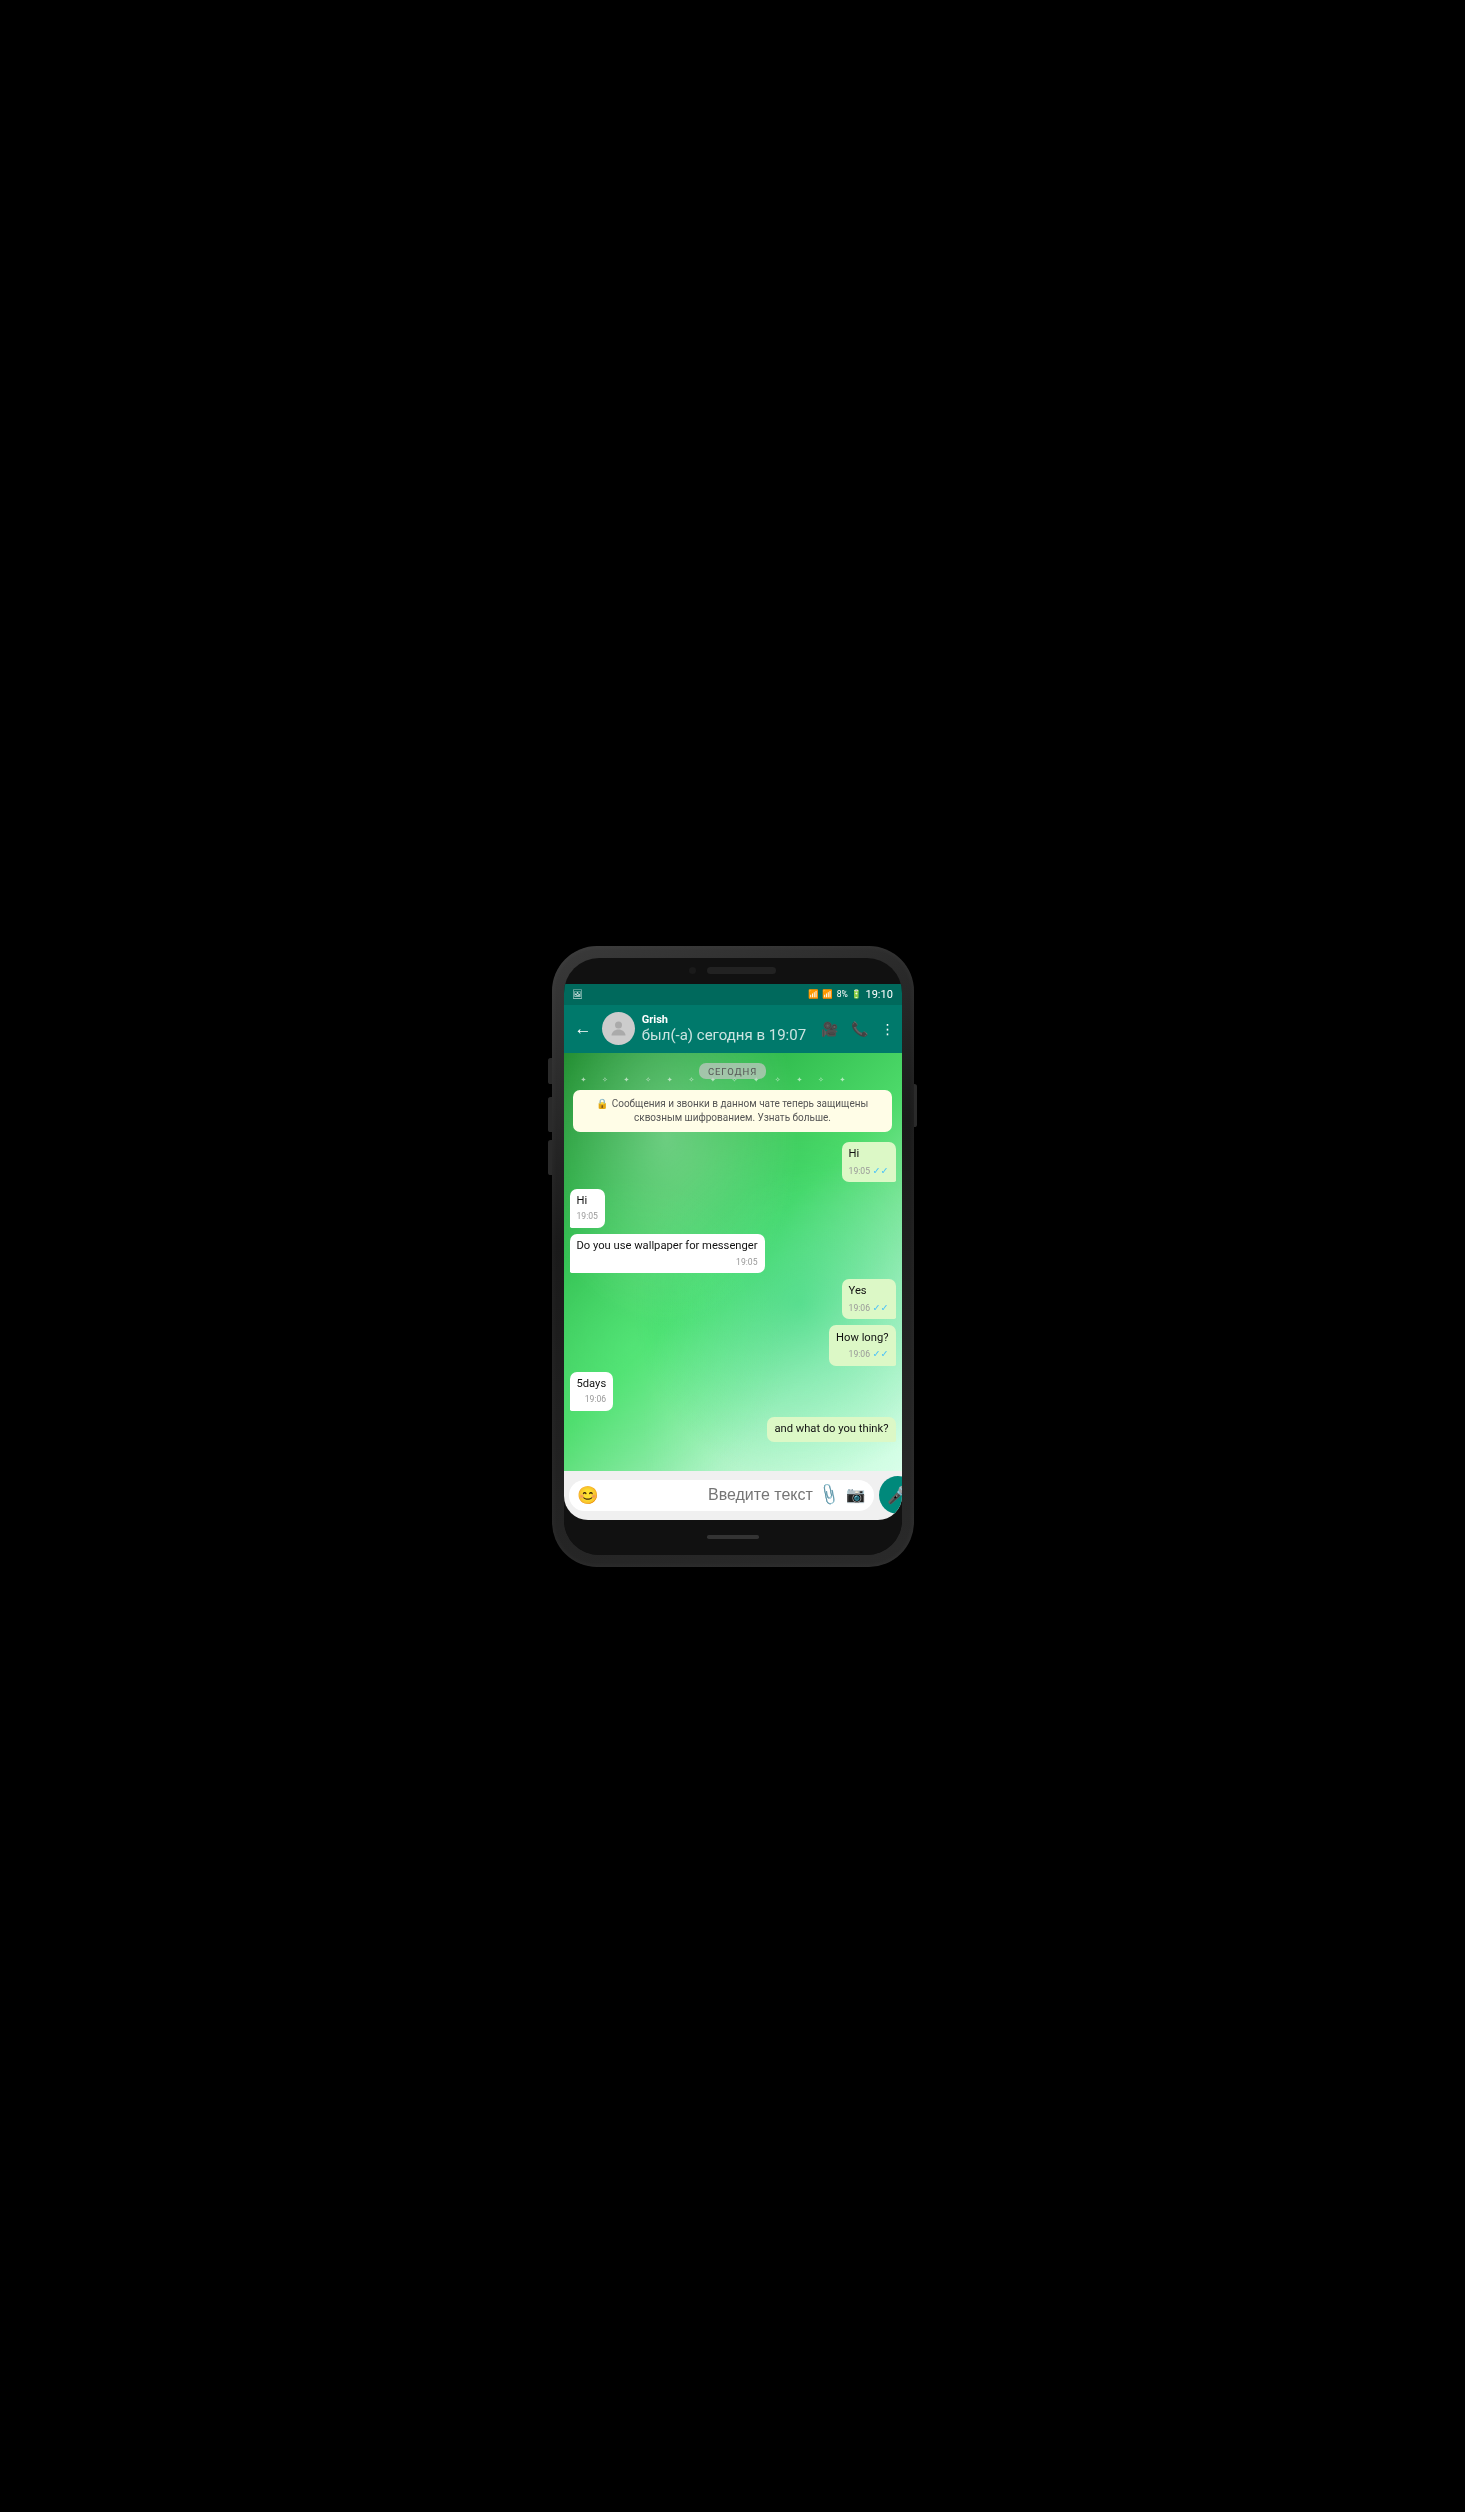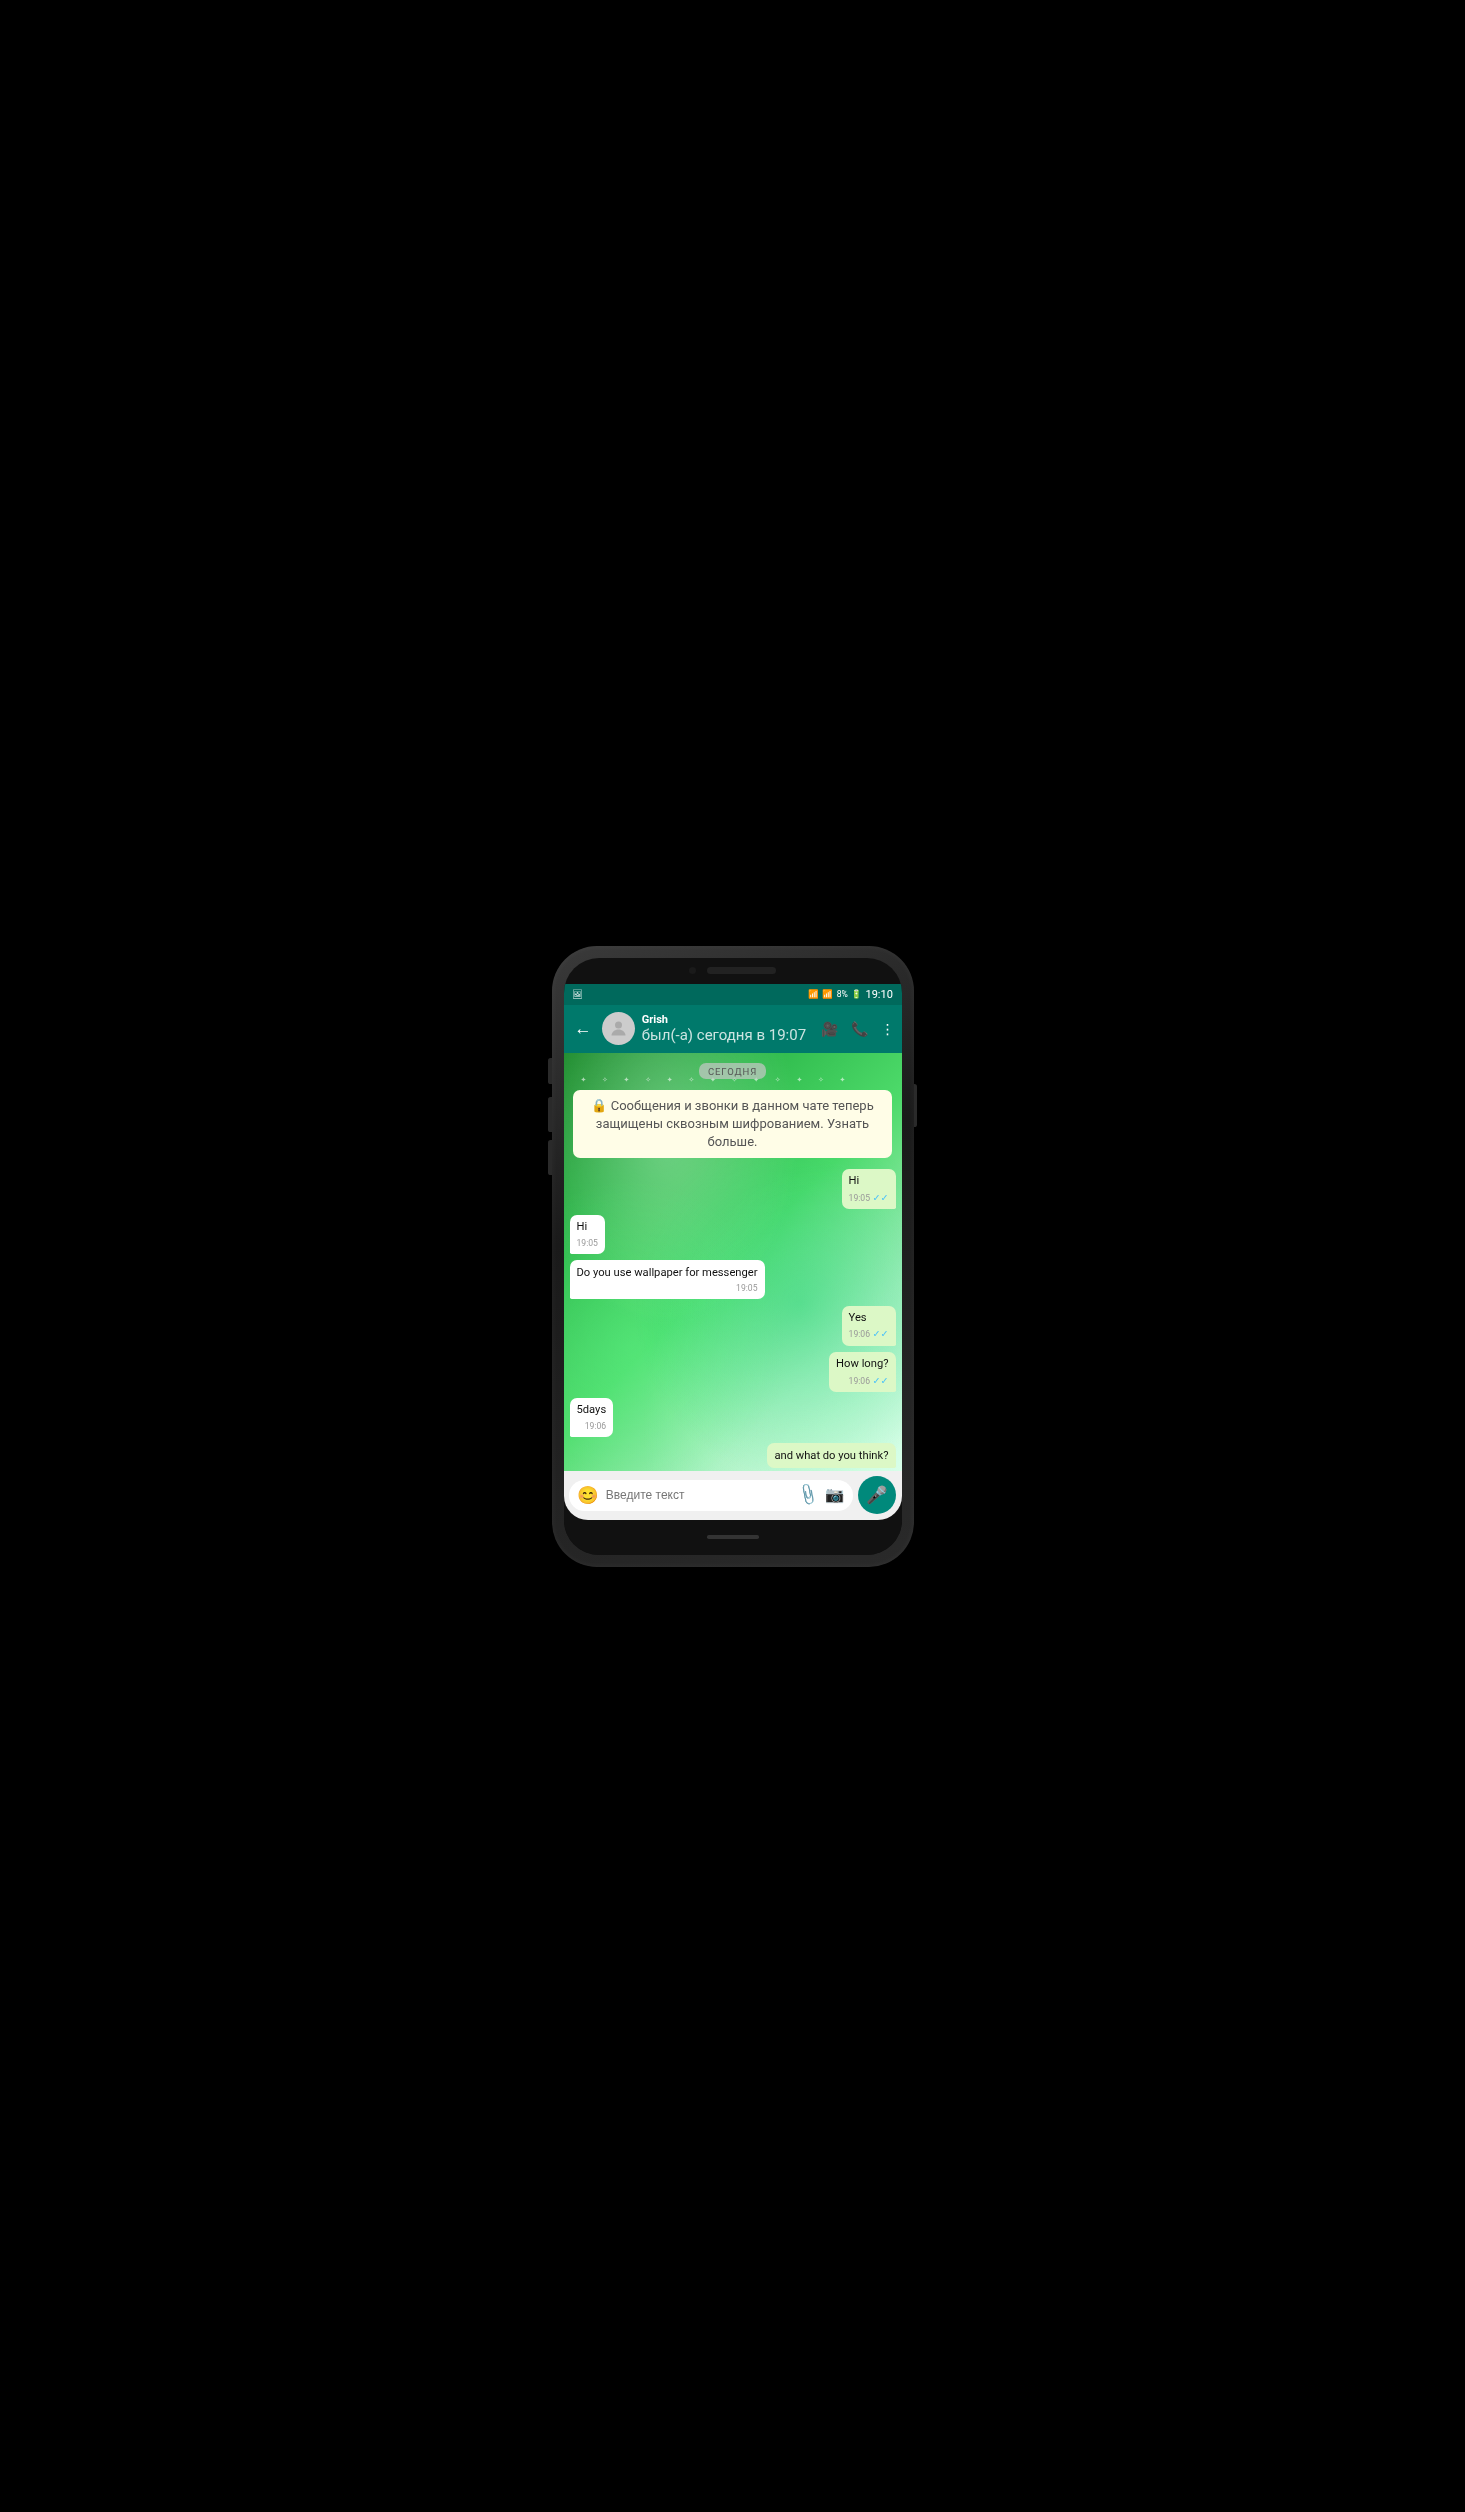--- a/index.html
+++ b/index.html
@@ -215,21 +215,21 @@
       border-radius: 7px;
       margin: 3.5px 0 7px;
       letter-spacing: 0.9px;
     }
 
     
     .encryption-notice {
       background: #fffde7;
       border-radius: 7px;
       padding: 7px 10.4px;
-      font-size: 13px;
+      font-size: 10px;
       color: #555;
       text-align: center;
       margin: 0 3.5px 7px;
       line-height: 1.4;
     }
 
     
     .msg-row {
       display: flex;
       margin-bottom: 2.6px;
@@ -323,23 +323,24 @@
 
     .emoji-icon {
       color: #888;
       font-size: 17.3px;
     }
 
     .text-input {
       flex: 1;
       border: none;
       outline: none;
-      font-size: 12px;
+      font-size: 16px;
       color: #333;
       background: transparent;
+      text-align: right;
     }
 
     .attach-icon {
       color: #888;
       font-size: 15.5px;
       transform: rotate(30deg);
     }
 
     .camera-icon {
       color: #888;

